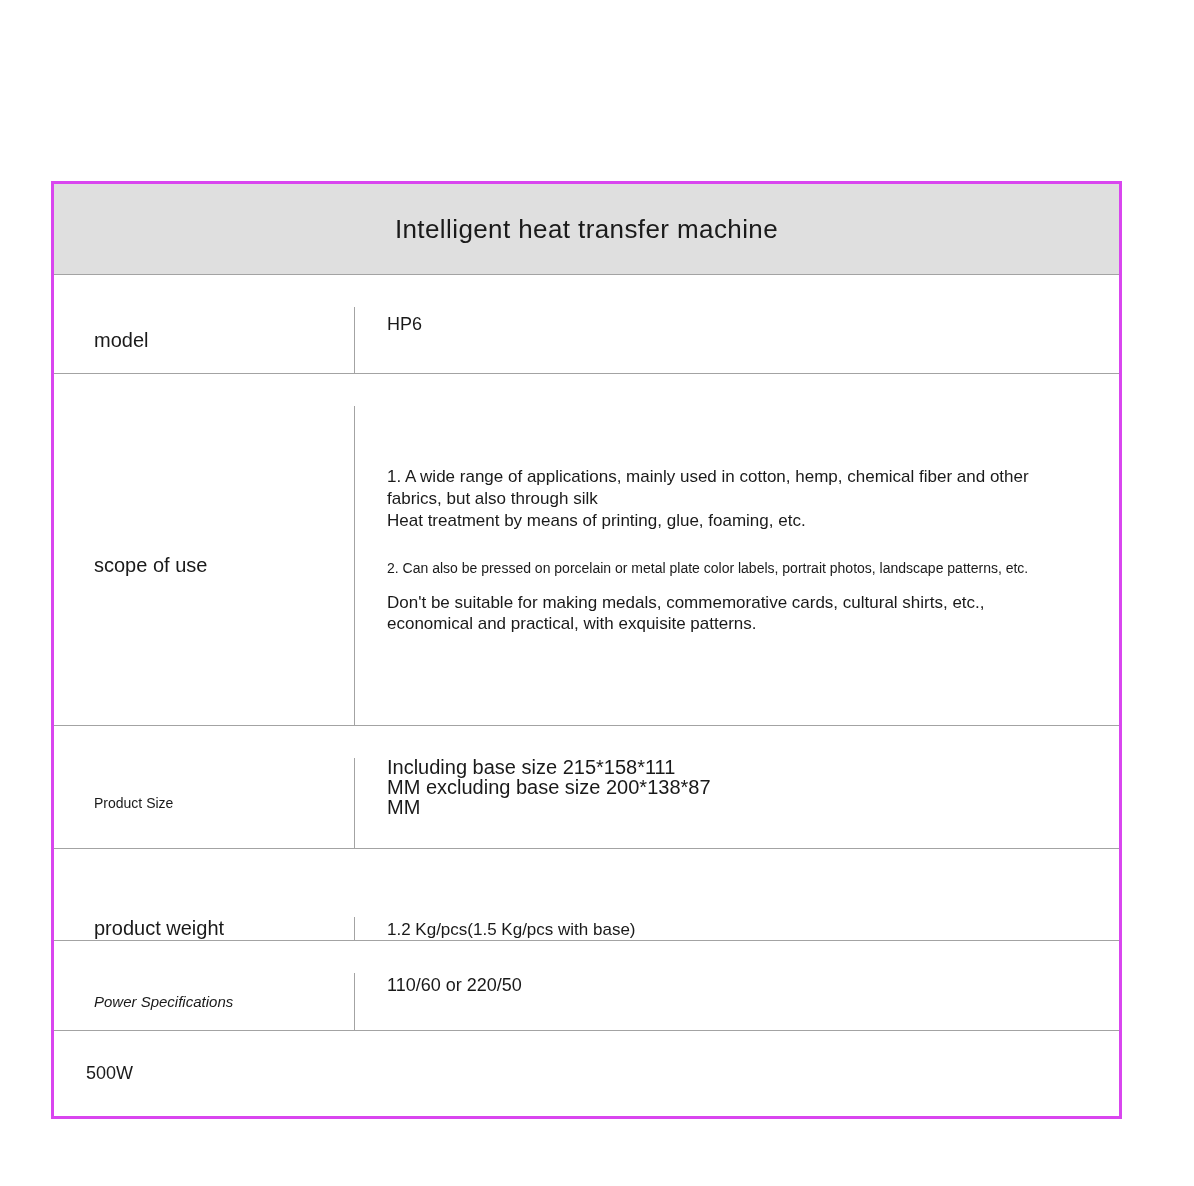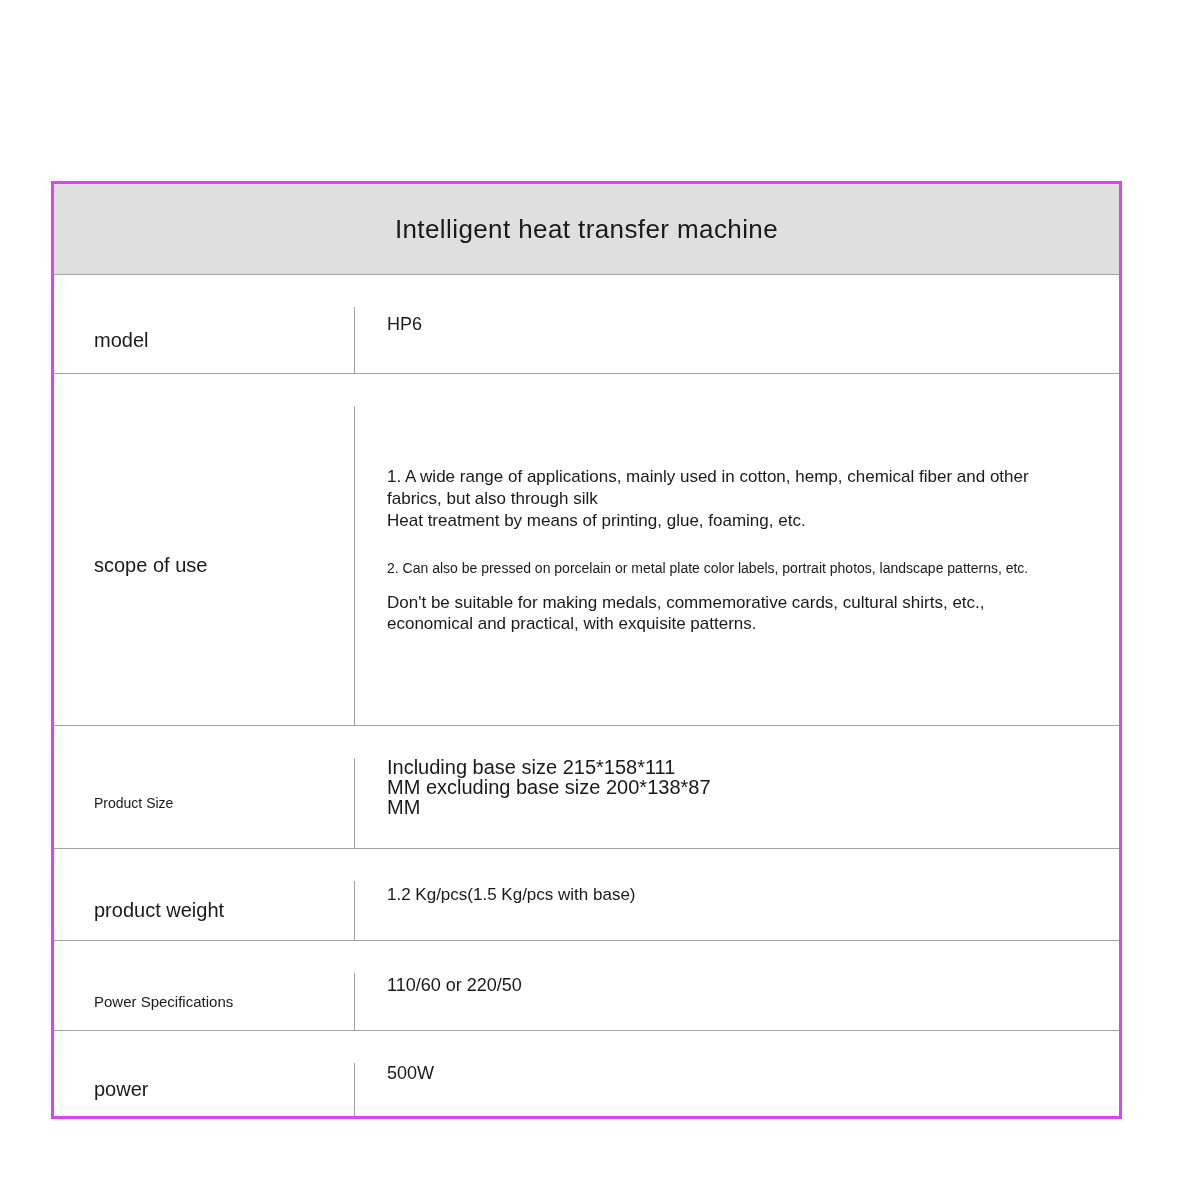--- a/index.html
+++ b/index.html
@@ -54,35 +54,35 @@
     display: flex;
     flex-direction: column;
     justify-content: center;
     padding-left: 32px;
     padding-right: 24px;
     white-space: pre-line;
   }
   .row-model     { height: 99px; }
   .row-scope     { height: 352px; }
   .row-size      { height: 123px; }
-  .row-weight    { height: 92px; }
+  .row-weight    { height: 92px; align-items: flex-end; }
   .row-powerspec { height: 90px; }
   .row-power     { height: 86px; }
 
   .row-model .label     { font-size: 20px; }
   .row-model .value     { font-size: 18px; }
   .row-scope .label     { font-size: 20px; }
   .scope-p1             { font-size: 17px; line-height: 22px; white-space: pre-line; }
   .scope-p2-intro       { font-size: 14px; margin-top: 28px; white-space: pre-line; }
   .scope-p2             { font-size: 17px; line-height: 21px; margin-top: 16px; white-space: pre-line; }
   .row-size .label      { font-size: 14px; }
   .row-size .value      { font-size: 20px; line-height: 20px; }
   .row-weight .label    { font-size: 20px; }
   .row-weight .value    { font-size: 17px; }
-  .row-powerspec .label { font-size: 15px; }
+  .row-powerspec .label { font-size: 15px; font-style: italic; }
   .row-powerspec .value { font-size: 18px; }
   .row-power .label     { font-size: 20px; }
   .row-power .value     { font-size: 18px; }
 </style>
 </head>
 <body>
 
 <div class="page">
   <div class="spec-table">
 
@@ -118,18 +118,17 @@
       <div class="cell label">product weight</div>
       <div class="cell value">1.2 Kg/pcs(1.5 Kg/pcs with base)</div>
     </div>
 
     <div class="row row-powerspec">
       <div class="cell label">Power Specifications</div>
       <div class="cell value">110/60 or 220/50</div>
     </div>
 
     <div class="row row-power">
-      <div class="cell label">power</div>
       <div class="cell value">500W</div>
     </div>
 
   </div>
 </div>
 
 </body></html>

